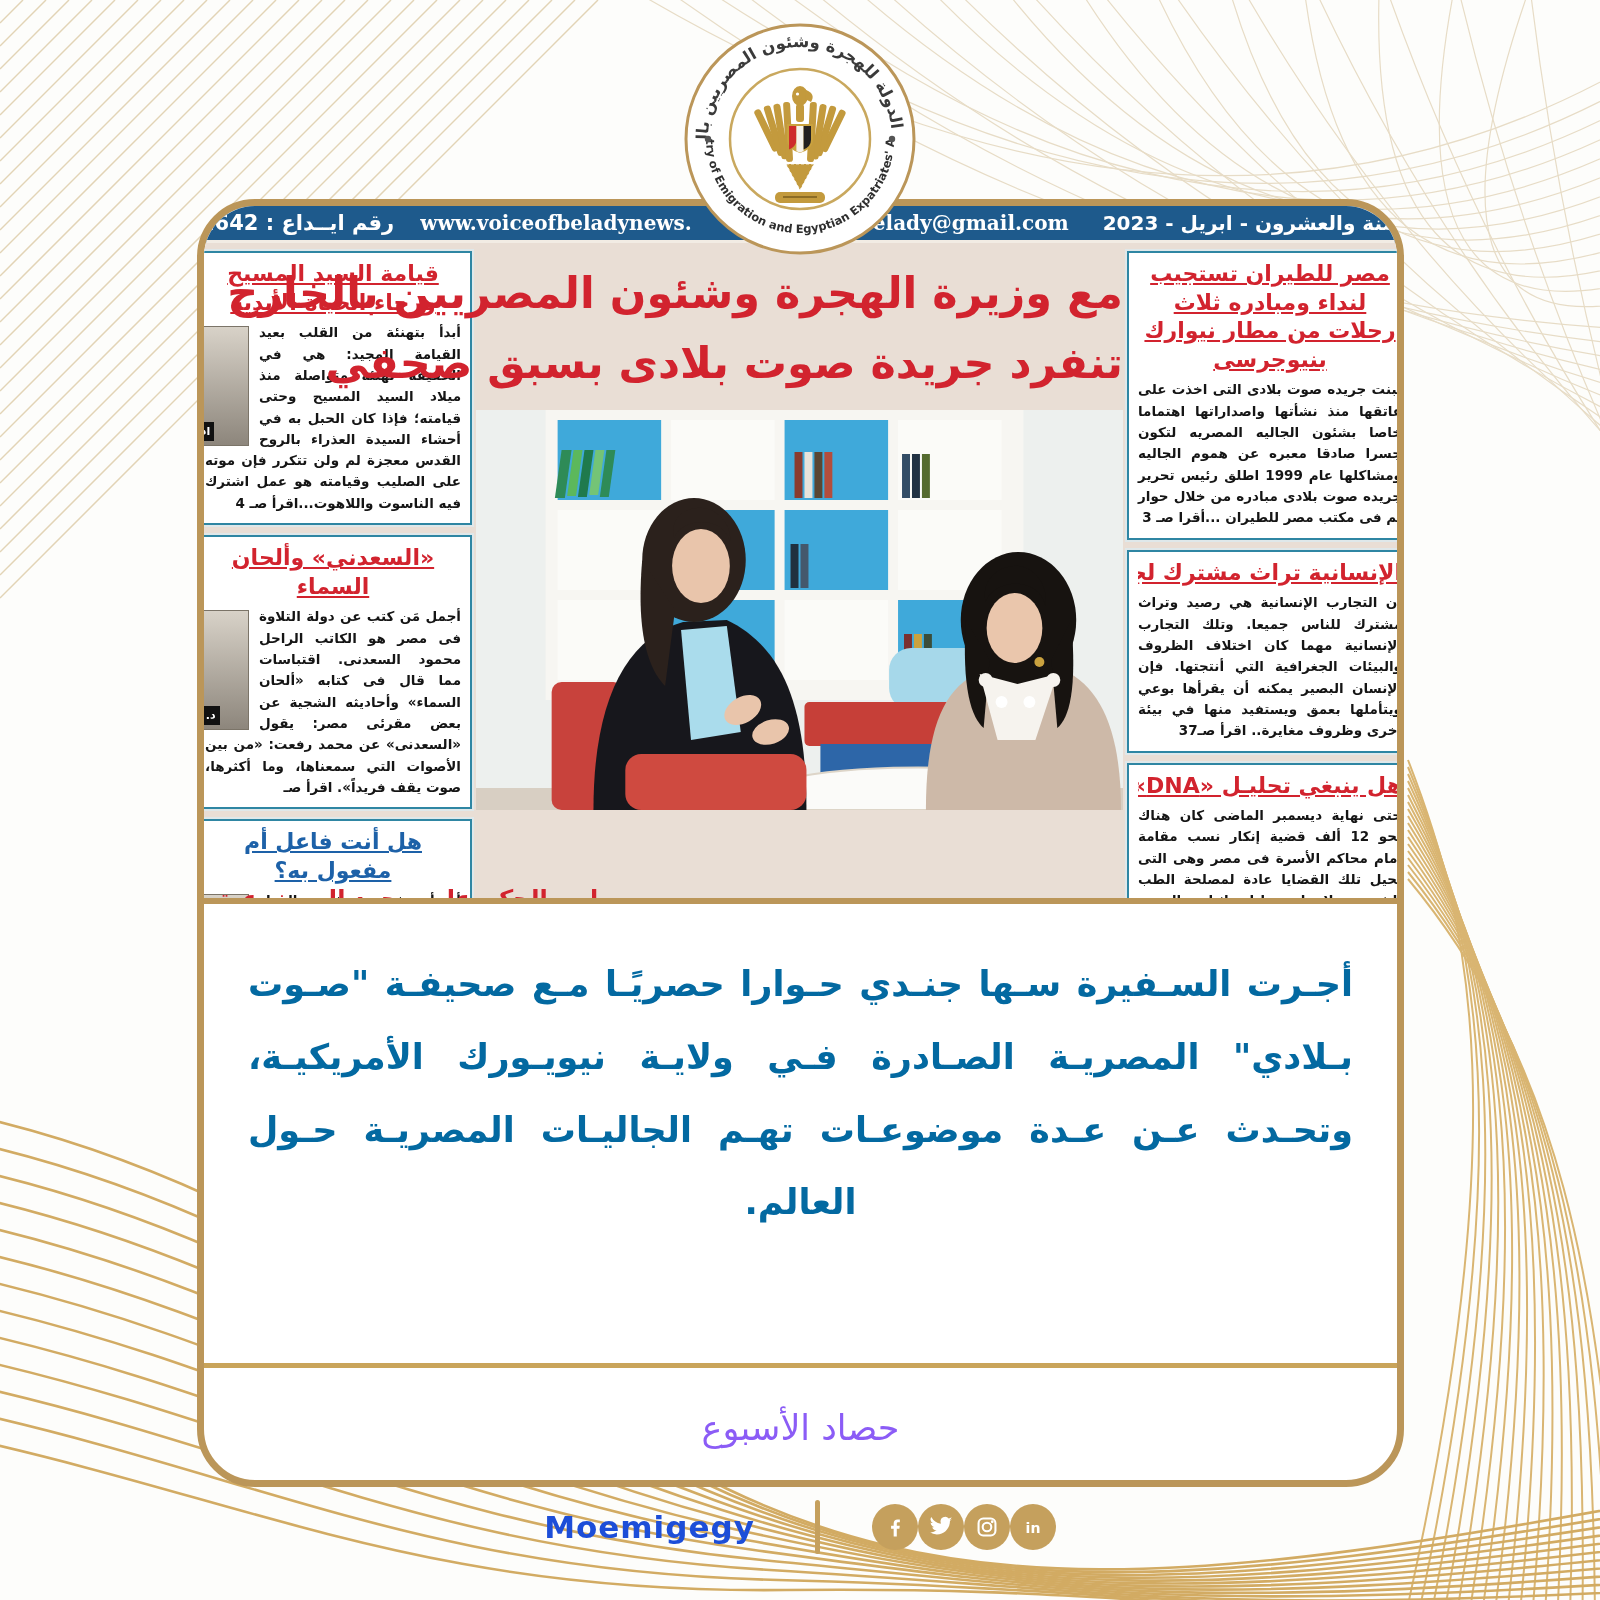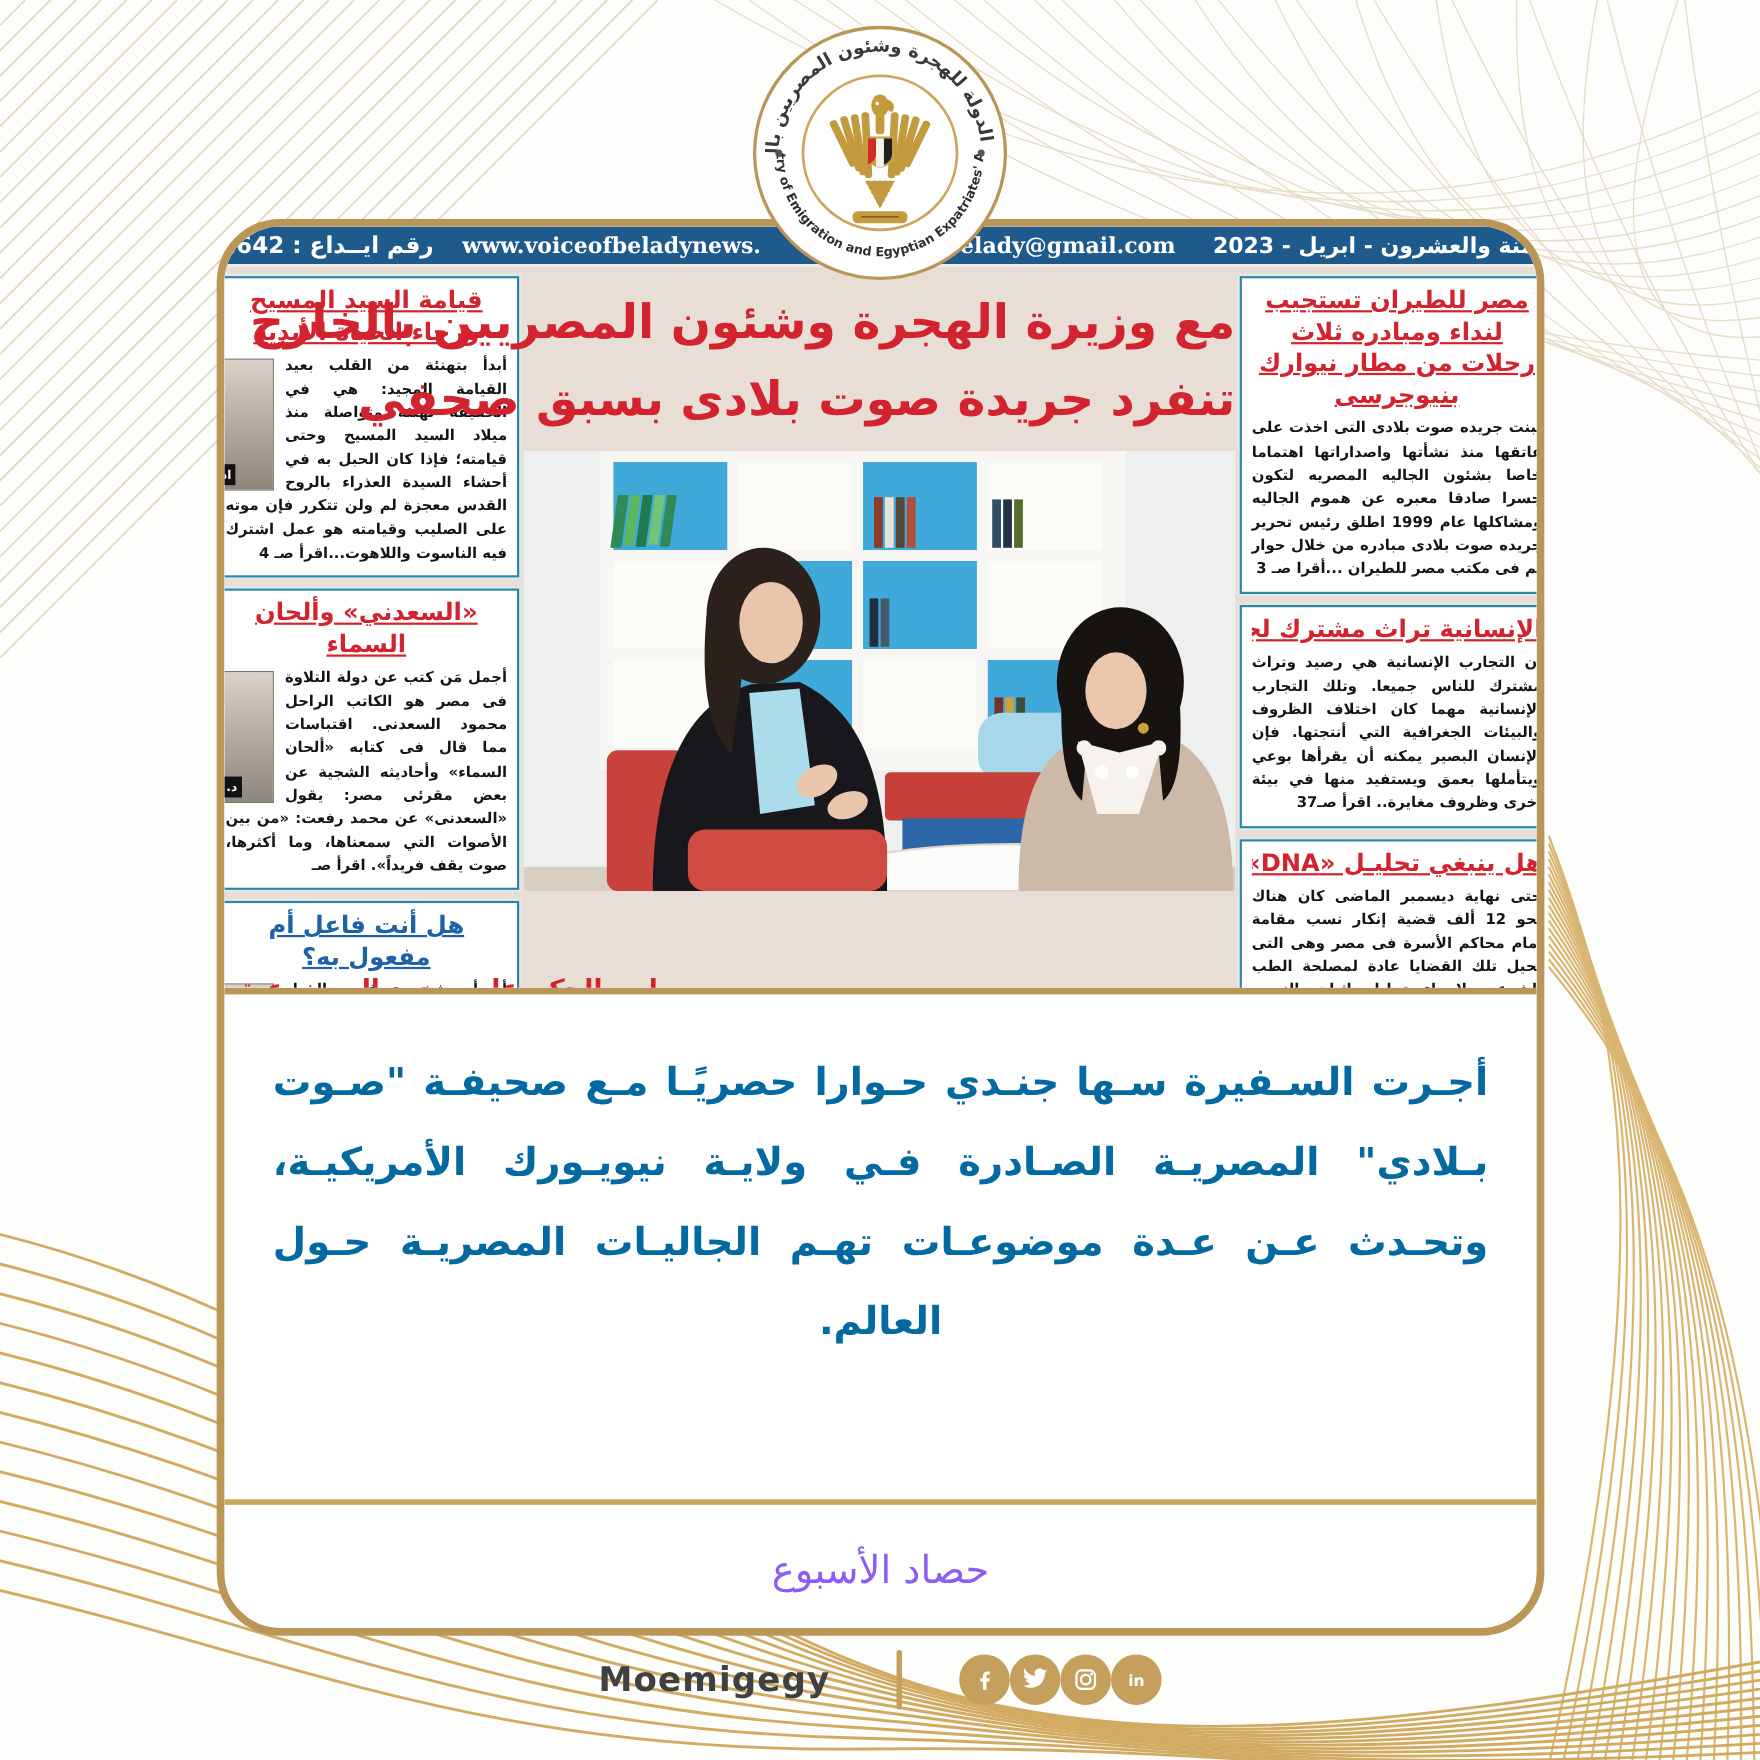--- a/index.html
+++ b/index.html
@@ -53,21 +53,21 @@
            text-align:justify;text-align-last:center;}
   .card-divider{position:absolute;left:0;right:0;bottom:112px;height:5px;background:#c9a45a;}
   .card-footer-label{position:absolute;left:0;right:0;bottom:32px;text-align:center;
                      color:#8b5cf6;font-size:35px;font-weight:400;direction:rtl;}
 
   
   .logo{position:absolute;left:683px;top:22px;width:234px;height:234px;z-index:4;}
 
   
   .bottom-bar{position:absolute;left:0;right:0;top:1500px;display:flex;align-items:center;justify-content:center;z-index:1;}
-  .brand{color:#404040;font-size:31px;font-weight:600;letter-spacing:1px;}
+  .brand{color:#1d4ed8;font-size:31px;font-weight:600;letter-spacing:1px;}
   .vbar{width:5px;height:54px;background:#c5a05d;border-radius:3px;margin:0 52px 0 60px;}
   .socials{display:flex;}
   .sicon{width:46px;height:46px;border-radius:50%;background:#c5a05d;display:flex;align-items:center;justify-content:center;cursor:pointer;}
   .sicon svg{width:30px;height:30px;}
 </style>
 </head>
 <body>
 
 <div class="canvas">
 

